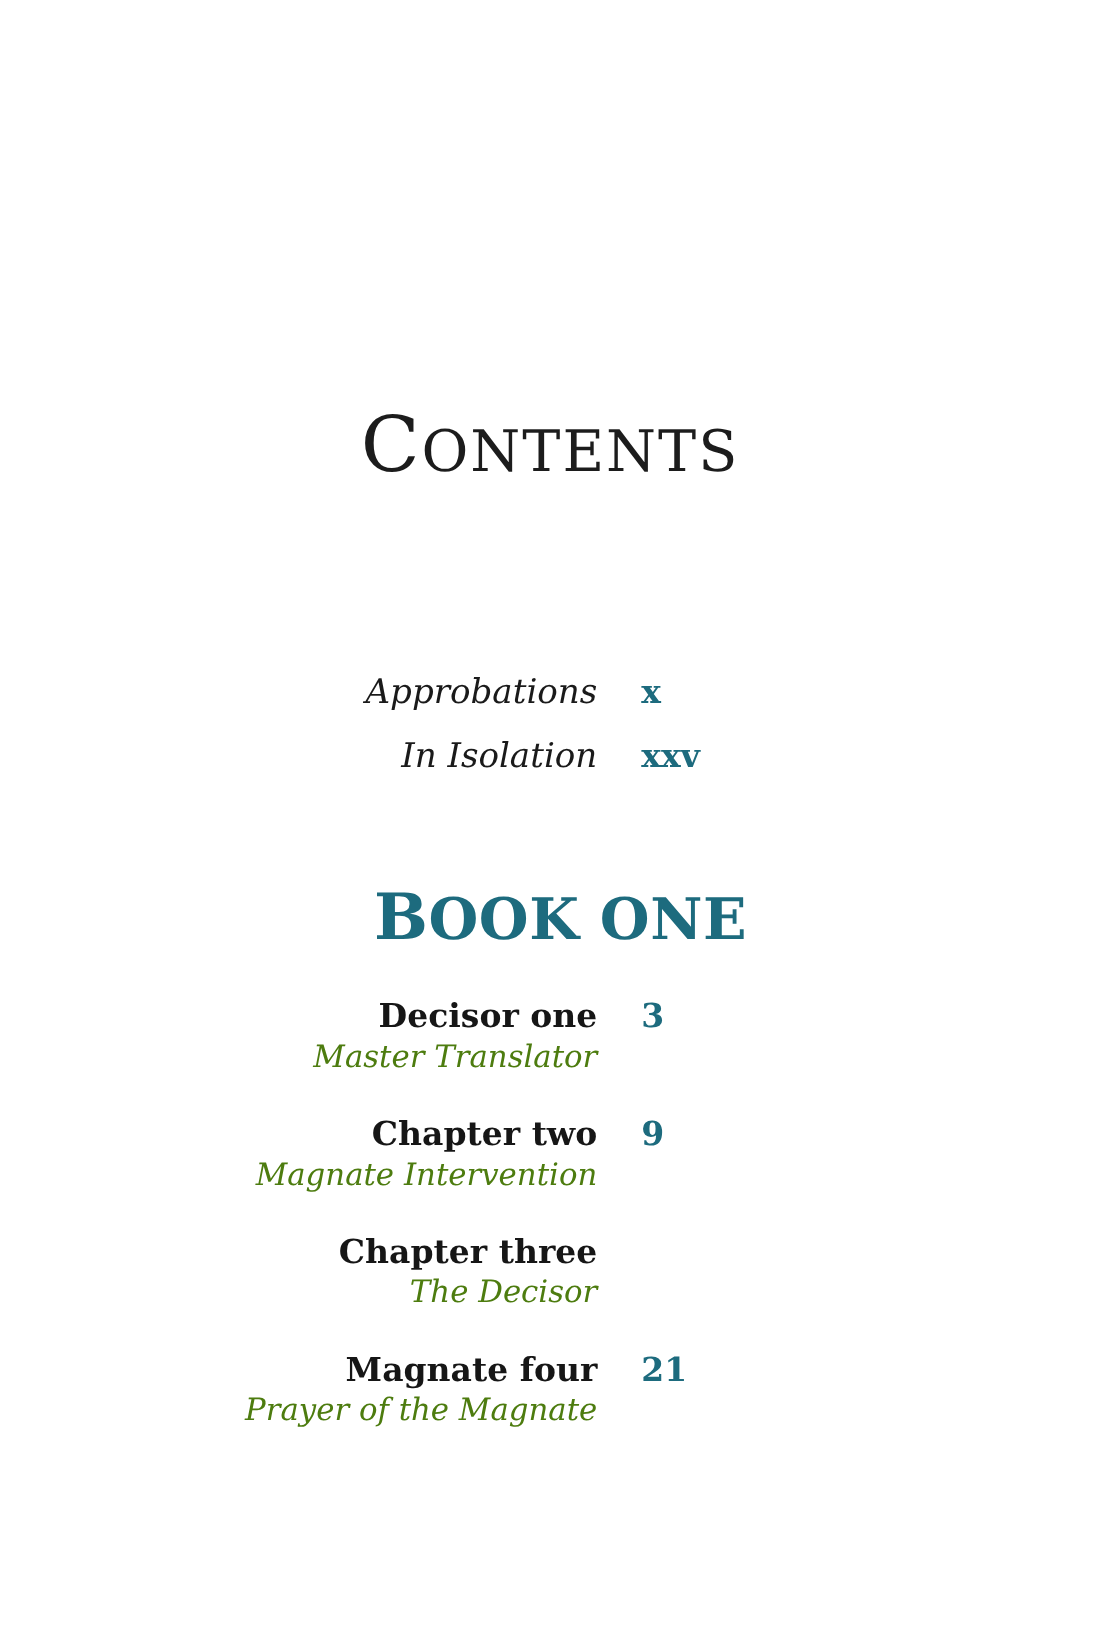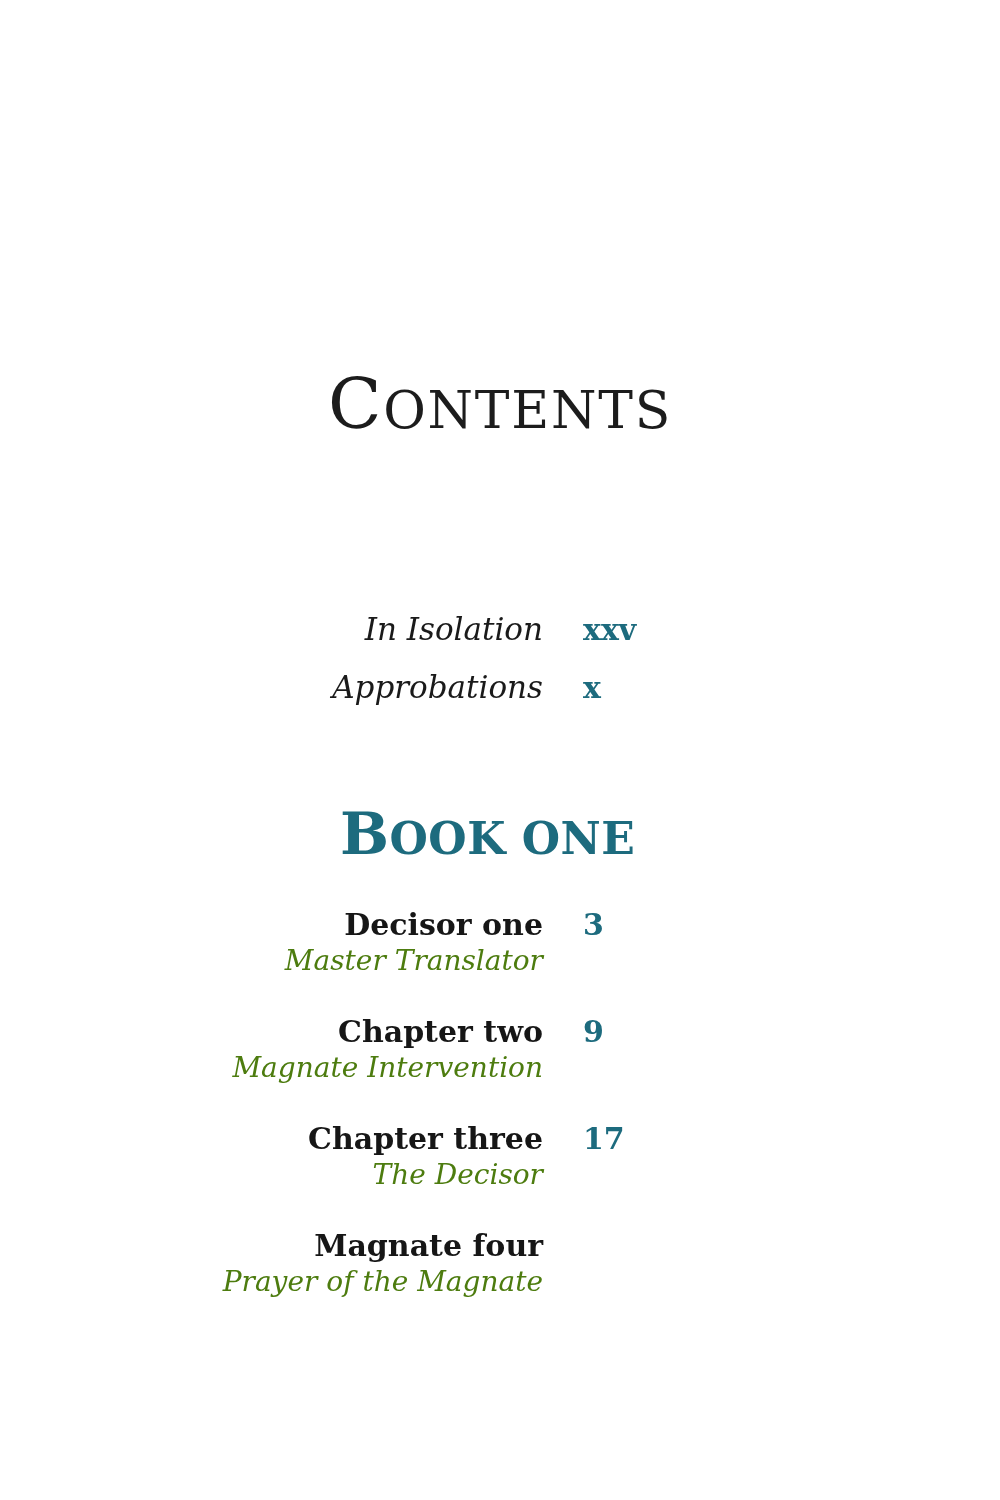--- a/index.html
+++ b/index.html
@@ -81,21 +81,21 @@
     font-weight: 700;
     line-height: 1;
     letter-spacing: 0.02em;
     color: #1d6b7e;
     white-space: nowrap;
   }
   .book-heading .sc-initial {
     font-size: 58px;
   }
   .book-heading .sc-rest {
-    font-size: 44px;
+    font-size: 52px;
     text-transform: uppercase;
     margin-top: 38px;
   }
 
   
   .chapter-list {
     margin-top: 44px;
   }
   .chapter-list .toc-row {
     margin-bottom: 35px;
@@ -119,33 +119,33 @@
 <main class="page">
 
   <h1 class="doc-title">
     <span class="sc-initial">C</span><span class="sc-rest">ontents</span>
   </h1>
 
   <section class="front-matter">
 
     <div class="toc-row">
       <div class="toc-left">
-        <span class="fm-title">In Isolation</span>
+        <span class="fm-title">Approbations</span>
       </div>
       <div class="toc-right">
-        <span class="page-num">xxv</span>
+        <span class="page-num">x</span>
       </div>
     </div>
 
     <div class="toc-row">
       <div class="toc-left">
-        <span class="fm-title">Approbations</span>
+        <span class="fm-title">In Isolation</span>
       </div>
       <div class="toc-right">
-        <span class="page-num">x</span>
+        <span class="page-num">xxv</span>
       </div>
     </div>
 
   </section>
 
   <h2 class="book-heading">
     <span class="sc-initial">B</span><span class="sc-rest">ook one</span>
   </h2>
 
   <section class="chapter-list">
@@ -168,27 +168,27 @@
       <div class="toc-right">
         <span class="page-num">9</span>
       </div>
     </div>
 
     <div class="toc-row">
       <div class="toc-left">
         <div class="ch-label">Chapter three</div>
         <div class="ch-subtitle">The Decisor</div>
       </div>
-      <div class="toc-right">
-        <span class="page-num">17</span>
-      </div>
     </div>
 
     <div class="toc-row">
       <div class="toc-left">
         <div class="ch-label">Magnate four</div>
         <div class="ch-subtitle">Prayer of the Magnate</div>
+      </div>
+      <div class="toc-right">
+        <span class="page-num">21</span>
       </div>
     </div>
 
   </section>
 
 </main>
 
 </body></html>

